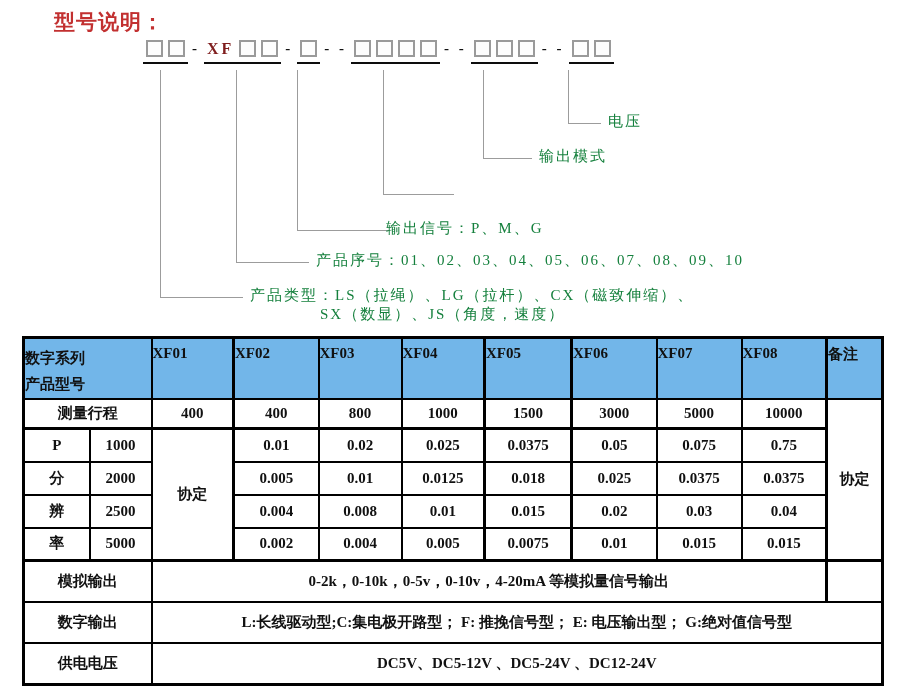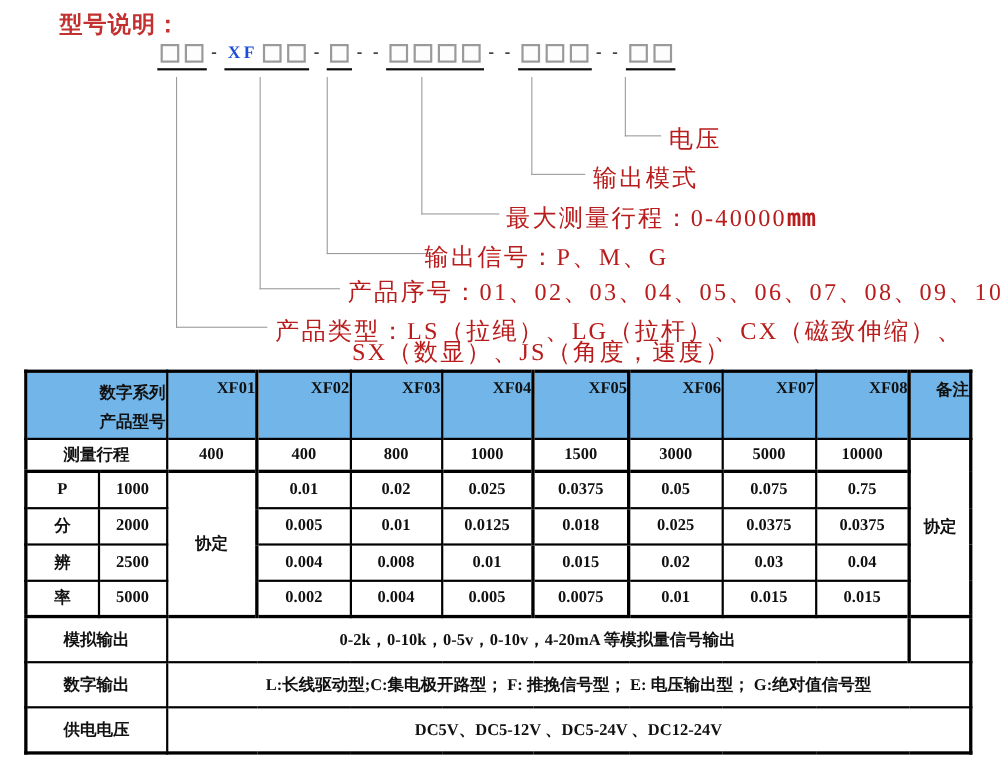--- a/index.html
+++ b/index.html
@@ -8,37 +8,37 @@
 
   
   .title{position:absolute;left:54px;top:8px;font-family:"Liberation Sans", sans-serif;
          font-weight:bold;font-size:21px;color:#c23030;letter-spacing:1px;}
 
   
   .model-row{position:absolute;left:143px;top:38px;display:flex;align-items:flex-start;}
   .mgroup{display:inline-flex;align-items:flex-start;gap:5px;padding:2px 3px 5px 3px;
           border-bottom:2px solid #0d0d0d;}
   .mbox{width:13px;height:13px;border:2px solid #9a9a9a;background:#fdfdfd;}
-  .mprefix{font-size:16px;font-weight:bold;color:#1d4ed8;letter-spacing:3px;line-height:17px;}
+  .mprefix{font-size:16px;font-weight:bold;color:#7f1d1d;letter-spacing:3px;line-height:17px;}
   .msep{font-size:15px;font-weight:bold;color:#111;line-height:17px;padding:2px 4px 0 4px;
         letter-spacing:3px;white-space:pre;}
 
   
   .cline{position:absolute;border-left:1px solid #9c9c9c;border-bottom:1px solid #9c9c9c;}
 
   
-  .clabel{position:absolute;font-size:22px;color:#b91c1c;letter-spacing:2px;white-space:nowrap;}
+  .clabel{position:absolute;font-size:15px;color:#15803d;letter-spacing:2px;white-space:nowrap;}
   .clabel .mm{font-family:"DejaVu Sans Mono", monospace;font-weight:bold;letter-spacing:0;}
 
   
   table.spec{position:absolute;left:22px;top:336px;border-collapse:collapse;
              border:3px solid #000;table-layout:fixed;}
   table.spec th, table.spec td{border:2px solid #000;font-size:15px;font-weight:bold;
              color:#111;padding:0;overflow:hidden;white-space:nowrap;}
-  table.spec th{background:#72b6e9;vertical-align:top;text-align:right;padding-top:6px;}
+  table.spec th{background:#72b6e9;vertical-align:top;text-align:left;padding-top:6px;}
   th.h-series{text-align:left;padding-left:10px;line-height:26px;}
   tr.r-head{height:61px;}
   tr.r-travel{height:30px;}
   tr.r-res{height:33px;}
   tr.r-bottom{height:41px;}
   td{vertical-align:middle;}
   .tl{text-align:center;padding-left:9px;}
   .tv{text-align:center;padding-left:16px;}
   .tc{text-align:center;}
   .bl3{border-left-width:3px !important;}
@@ -88,23 +88,20 @@
 
   <div class="cline" style="left:568px;top:70px;width:32px;height:53px;"></div>
   <div class="cline" style="left:483px;top:70px;width:48px;height:88px;"></div>
   <div class="cline" style="left:383px;top:70px;width:70px;height:124px;"></div>
   <div class="cline" style="left:297px;top:70px;width:92px;height:160px;"></div>
   <div class="cline" style="left:236px;top:70px;width:72px;height:192px;"></div>
   <div class="cline" style="left:160px;top:70px;width:82px;height:227px;"></div>
 
   <div class="clabel" style="left:608px;top:112px;">电压</div>
   <div class="clabel" style="left:539px;top:147px;">输出模式</div>
-  <div class="clabel" style="left:460px;top:183px;">
-    <span>最大测量行程：0-40000</span><span class="mm">mm</span>
-  </div>
   <div class="clabel" style="left:386px;top:219px;">输出信号：P、M、G</div>
   <div class="clabel" style="left:316px;top:251px;">产品序号：01、02、03、04、05、06、07、08、09、10</div>
   <div class="clabel" style="left:320px;top:305px;">SX（数显）、JS（角度，速度）</div>
   <div class="clabel" style="left:250px;top:286px;">产品类型：LS（拉绳）、LG（拉杆）、CX（磁致伸缩）、</div>
 
   <table class="spec">
     <colgroup>
       <col style="width:66px">
         <col style="width:62px">
         <col style="width:82px">

